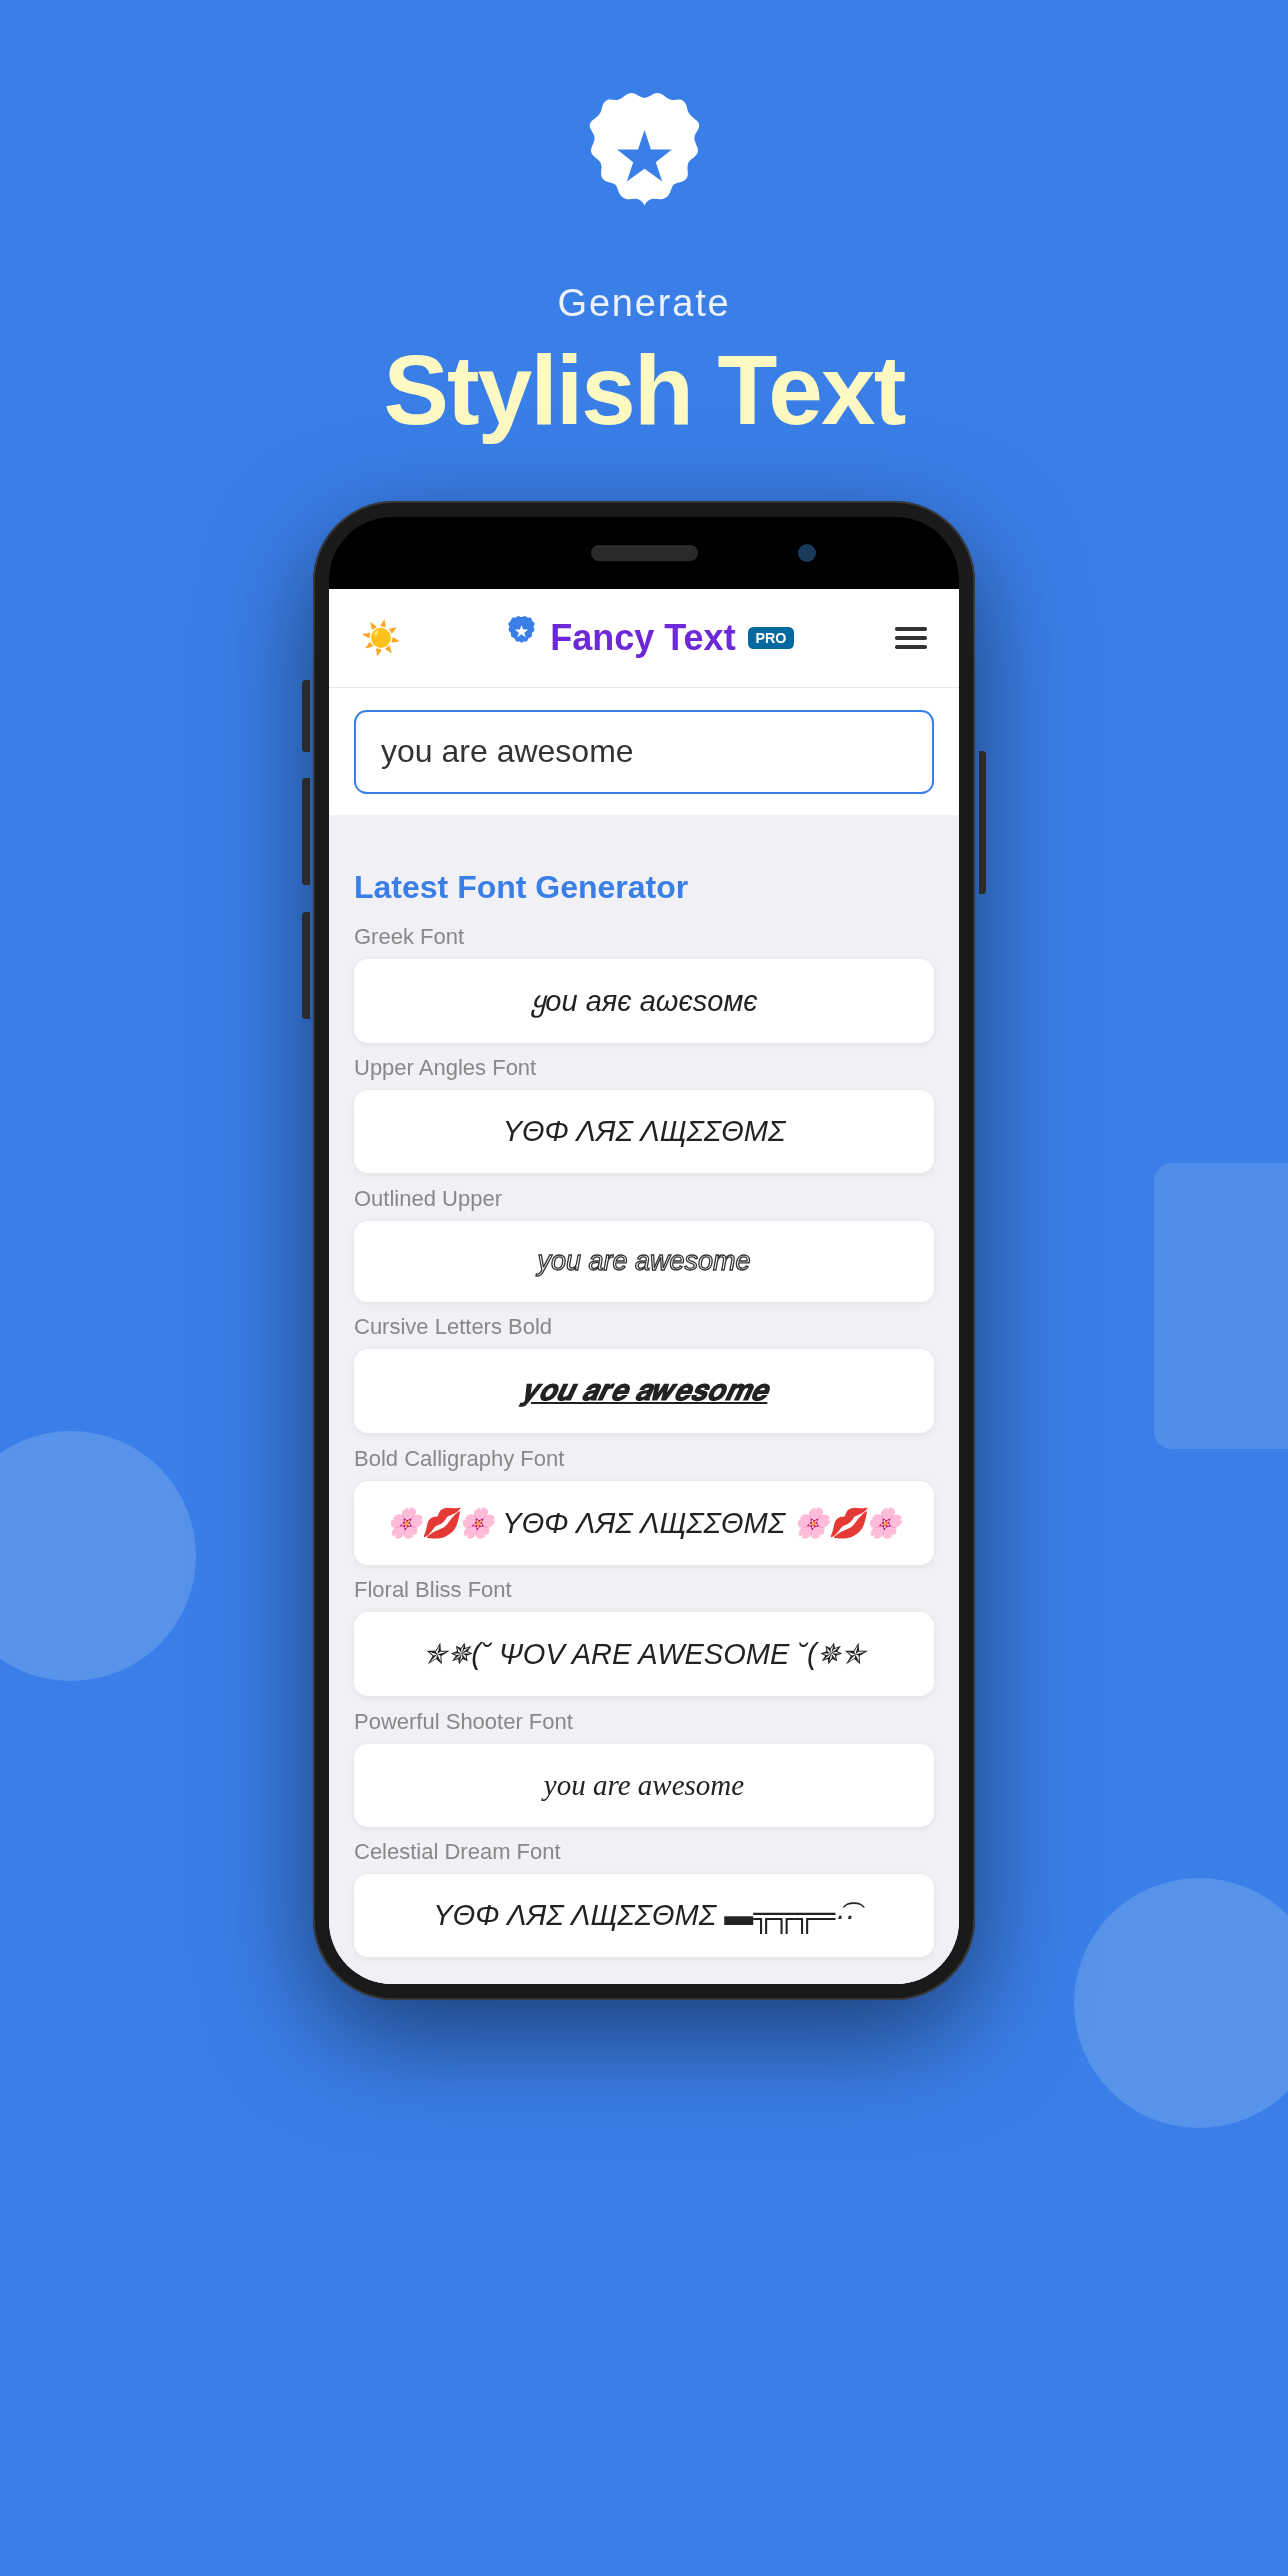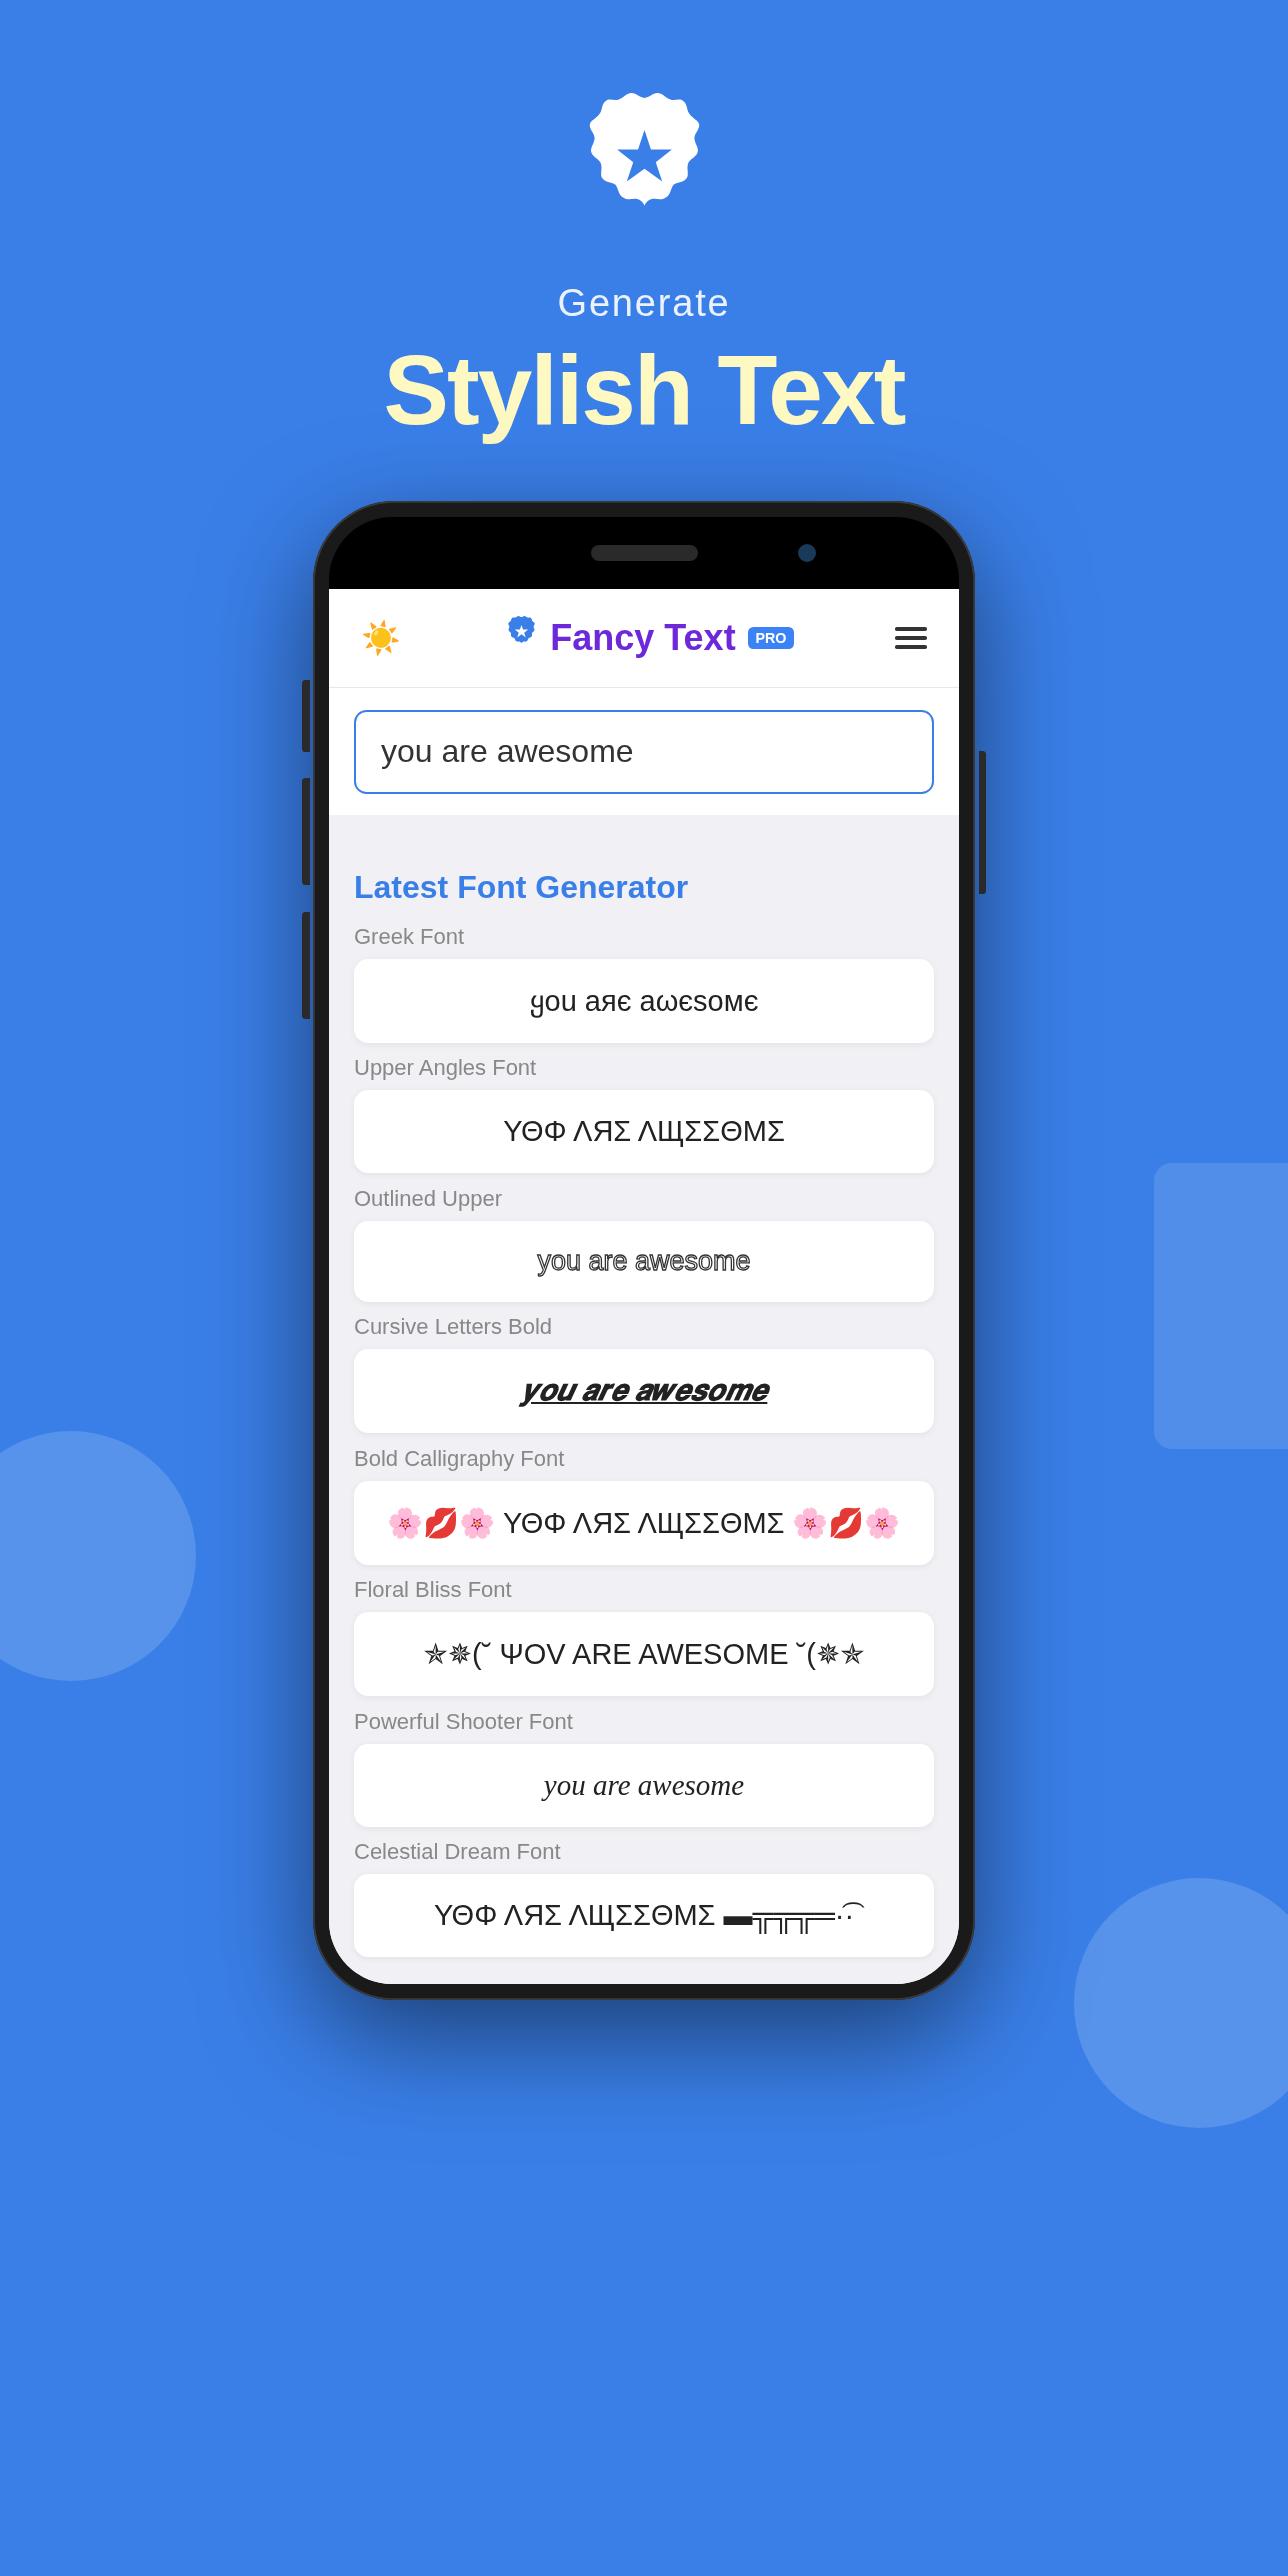--- a/index.html
+++ b/index.html
@@ -154,21 +154,21 @@
       font-size: 36px;
     }
 
     .brand-name {
       font-size: 36px;
       font-weight: 700;
       color: #6d28d9;
     }
 
     .pro-badge {
-      background: #3b82f6;
+      background: #0369a1;
       color: white;
       font-size: 14.3px;
       font-weight: 700;
       padding: 2.7px 7.2px;
       border-radius: 5.4px;
       margin-left: 3.6px;
       vertical-align: super;
     }
 
     .header-menu-icon {
@@ -226,20 +226,21 @@
 
     .font-card {
       background: #ffffff;
       border-radius: 14.3px;
       padding: 25px 21.5px;
       text-align: center;
       font-size: 29px;
       color: #222;
       margin-bottom: 5.4px;
       box-shadow: 0 1.8px 7.2px rgba(0,0,0,0.06);
+      font-style: italic;
     }
 
     
     .phone-side-btn-left {
       position: absolute;
       left: -10.7px;
       top: 179px;
       width: 7.2px;
       height: 72px;
       background: #2a2a2a;

